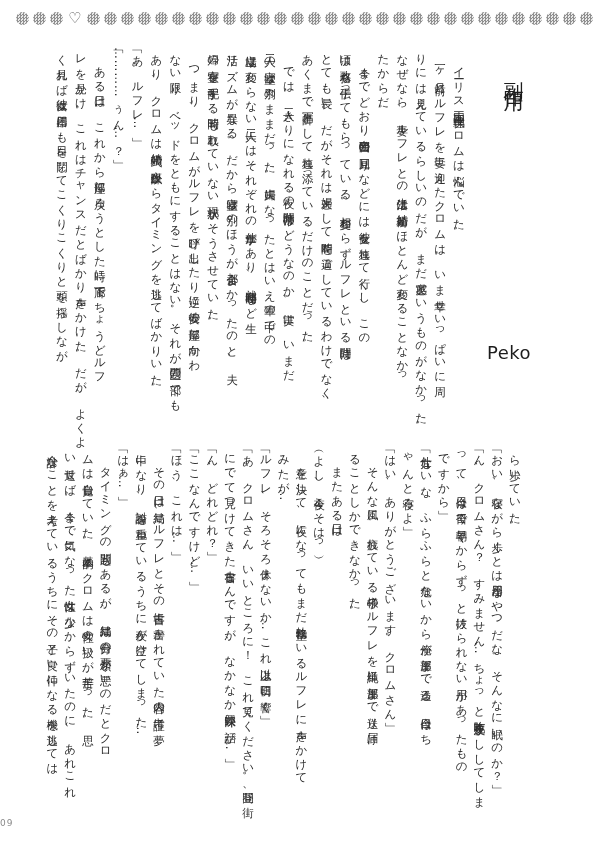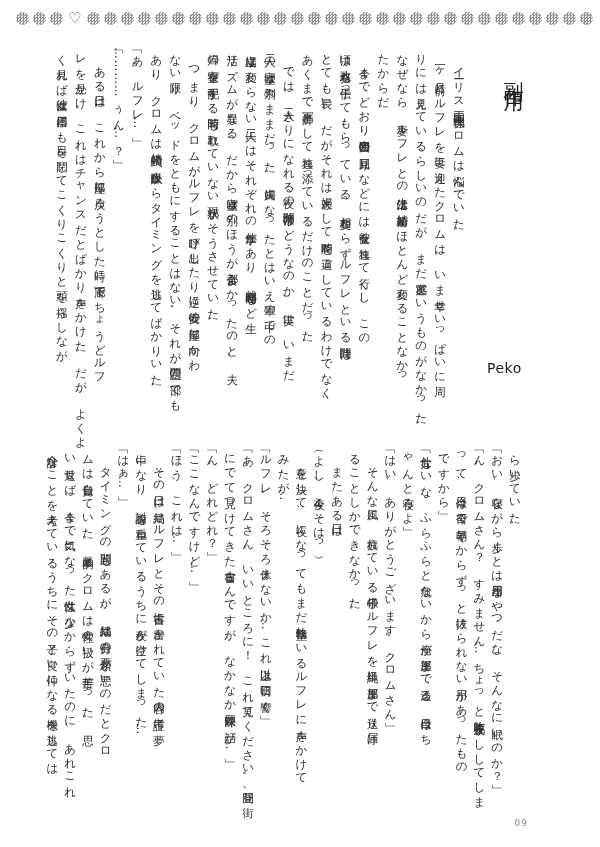--- a/index.html
+++ b/index.html
@@ -32,26 +32,26 @@
   #top-block{top:46px;right:132px;height:394px;}
   #top-block .tline{line-height:18.9px;}
   #bottom-block{top:446px;right:77px;height:392px;}
   #bottom-block .tline{line-height:17.8px;}
   #page-title{
     position:absolute;top:66px;right:72px;
     writing-mode:vertical-rl;text-orientation:upright;
     font-size:20px;letter-spacing:6px;color:#1c1c1c;
   }
   #author-name{
-    position:absolute;top:360px;left:487px;
-    font-size:14px;color:#1c1c1c;letter-spacing:.5px;
+    position:absolute;top:342px;left:487px;
+    font-size:18px;color:#1c1c1c;letter-spacing:.5px;
   }
   #page-number{
     position:absolute;top:818px;left:0;width:528px;
-    text-align:right;font-size:9px;color:#8a8a8a;letter-spacing:1px;
+    text-align:left;font-size:9px;color:#8a8a8a;letter-spacing:1px;
   }
 </style>
 </head>
 <body>
 
 <div class="border-row">
     <span class="dot"></span>
     <span class="dot"></span>
     <span class="dot"></span>
     <span class="heart">♡</span>

